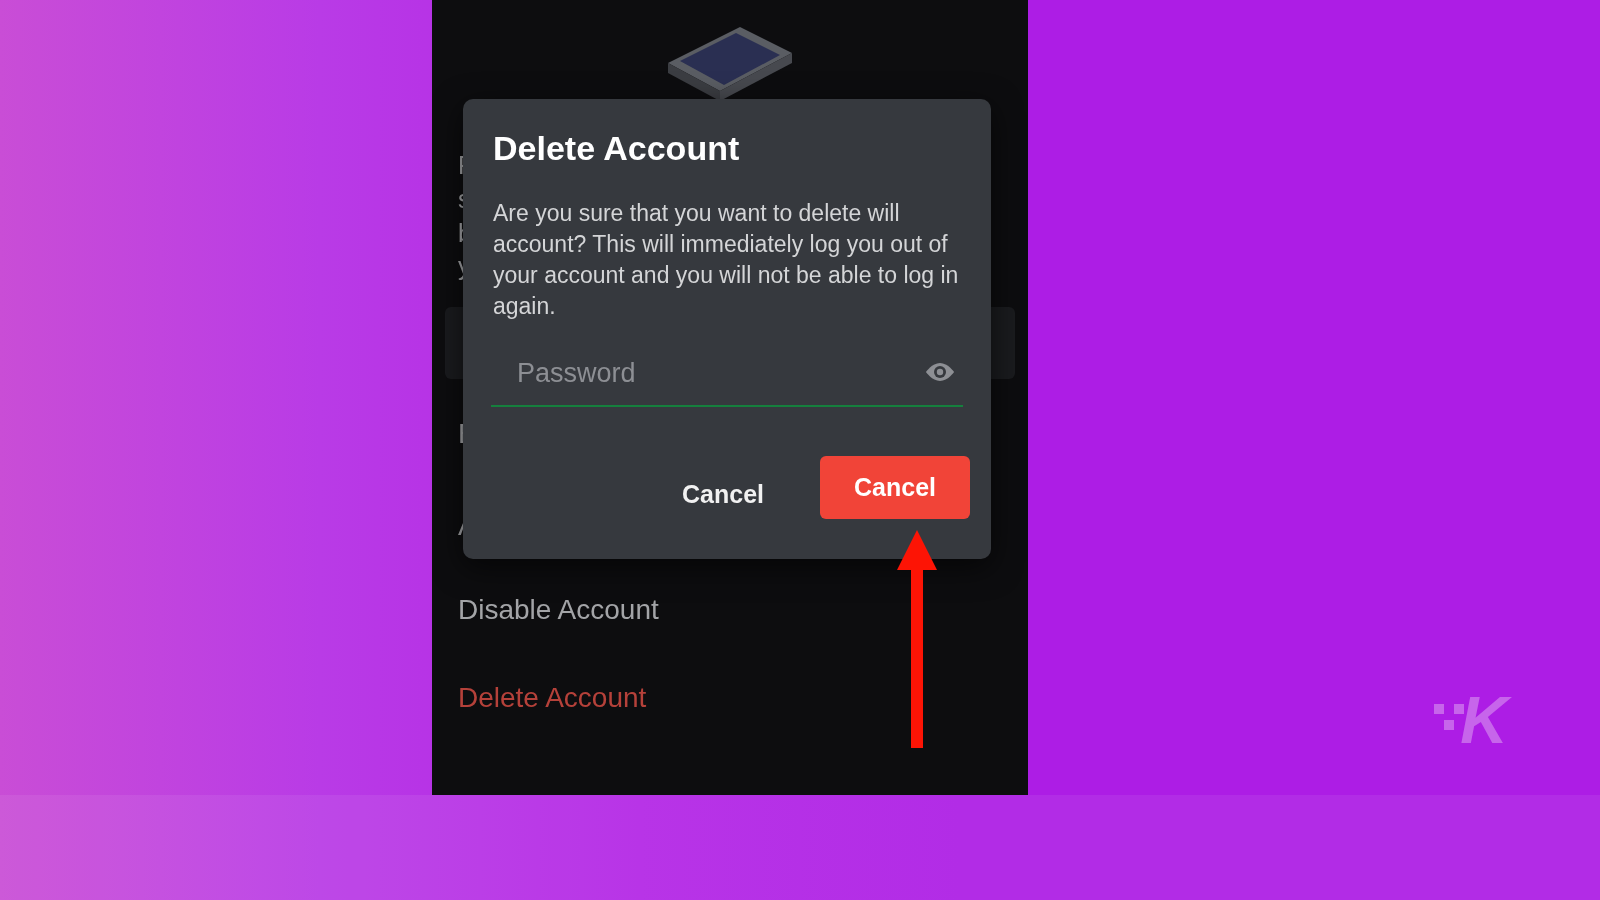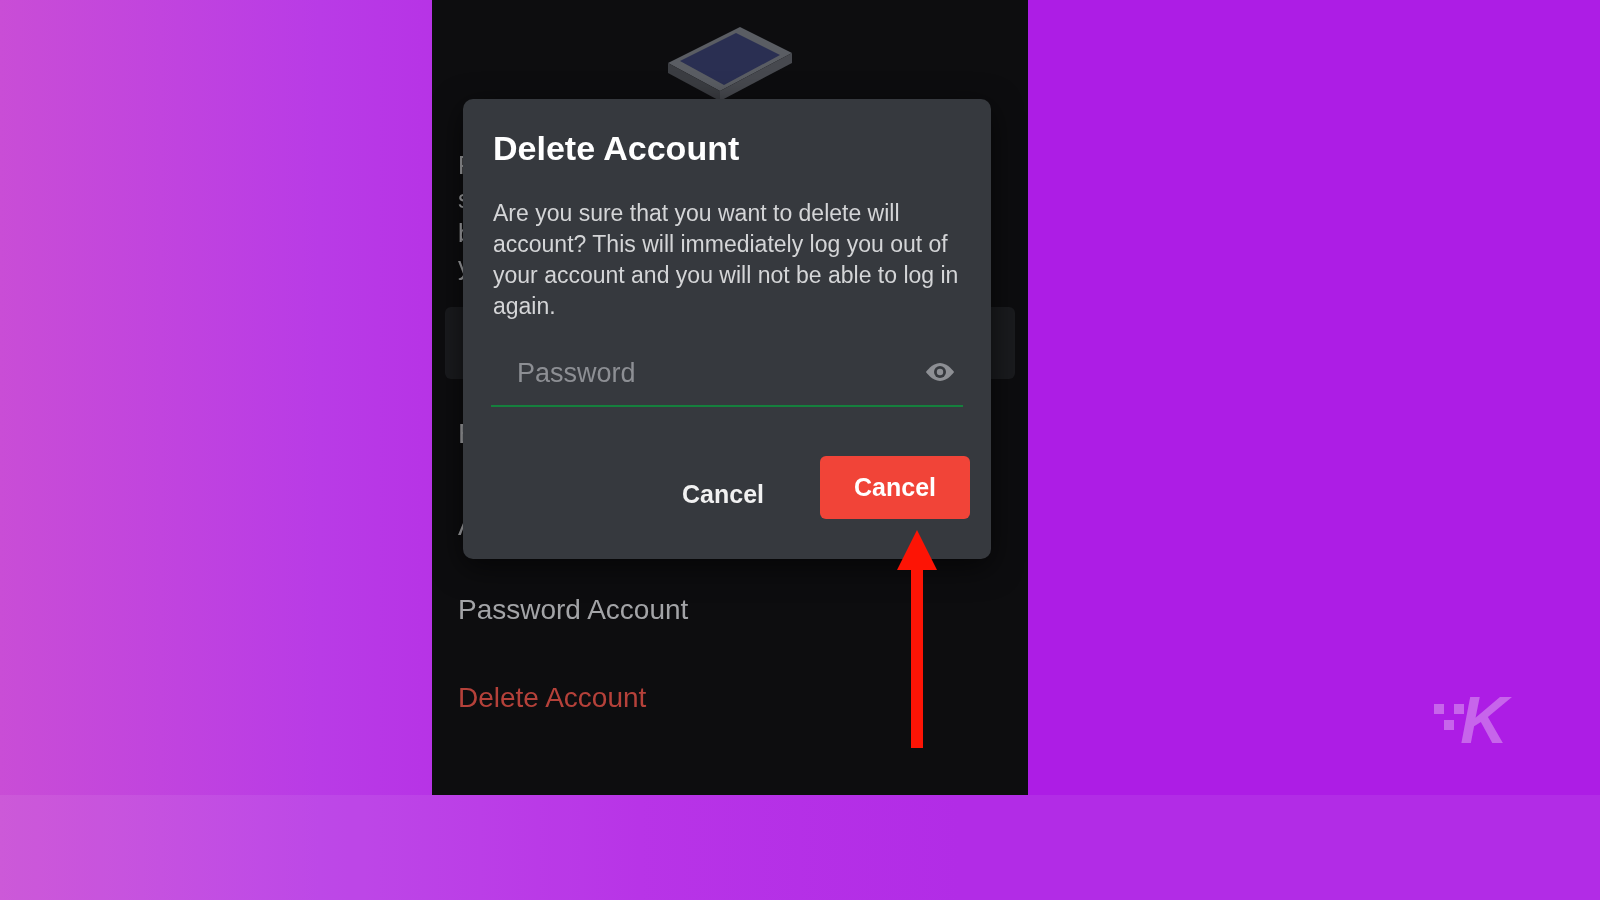--- a/index.html
+++ b/index.html
@@ -207,21 +207,21 @@
     <span>b</span><br>
     <span>y</span>
   </div>
 
   <div class="bg-input"></div>
 
   <div class="bg-label-e">E</div>
 
   <div class="bg-label-e" style="top:510px;">A</div>
 
-  <div class="disable-account">Password Account</div>
+  <div class="disable-account">Disable Account</div>
 
   <div class="delete-account">Delete Account</div>
 
   <div class="modal">
     <div class="modal-title">Delete Account</div>
     <div class="modal-desc">Are you sure that you want to delete will account? This will immediately log you out of your account and you will not be able to log in again.</div>
 
     <div class="password-row">
       <input type="password" class="password-input" placeholder="Password" style="">
       <span class="eye-icon">

